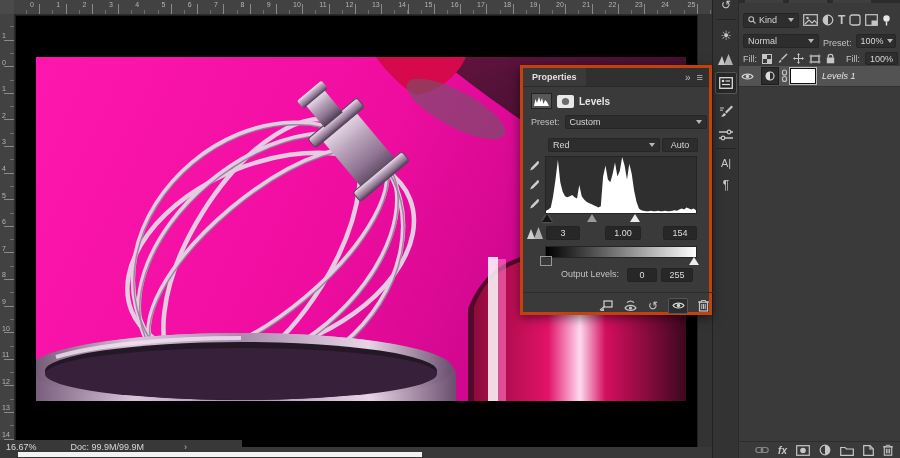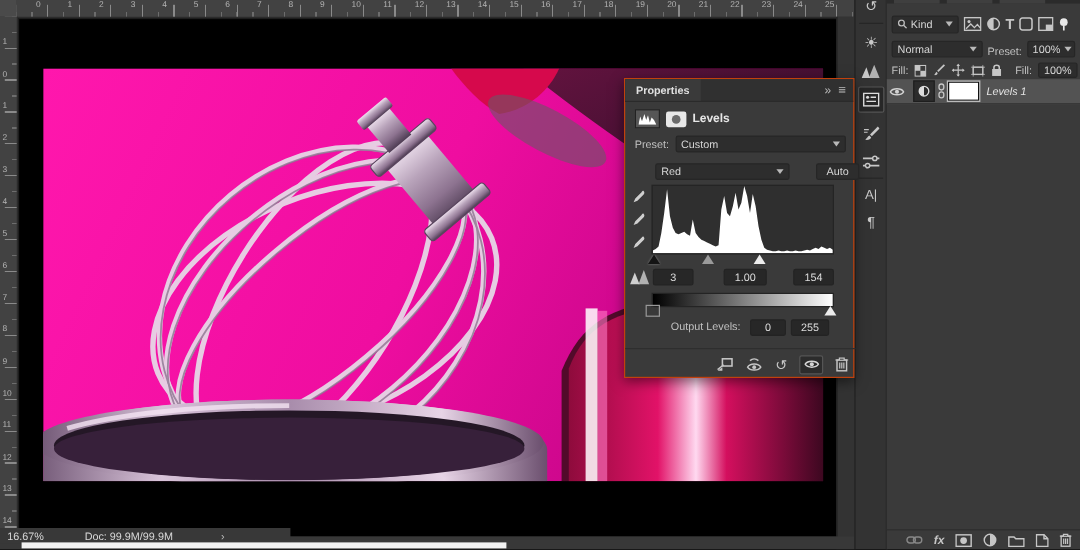--- a/index.html
+++ b/index.html
@@ -30,21 +30,21 @@
   #status-chip span{white-space:nowrap;}
   #white-bar{left:18px;top:452px;width:404px;height:5px;background:#f2f2f2;}
   .dd{background:#2d2d2d;border:1px solid #262626;border-radius:2px;color:#d6d6d6;
       display:flex;align-items:center;padding:0 4px;height:14px;box-sizing:border-box;}
   .dd .grow{flex:1;}
   .chev{width:0;height:0;border-left:3px solid transparent;border-right:3px solid transparent;border-top:4px solid #b9b9b9;margin-left:3px;}
   .numbox{background:#272727;border:1px solid #232323;border-radius:2px;color:#ddd;text-align:center;height:12px;line-height:12px;}
   .lbl{color:#c2c2c2;}
   svg.ic{display:block;}
   
-  #props{left:520px;top:65px;width:192px;height:250px;background:#3a3a3a;border:1px solid #c2410c;
+  #props{left:520px;top:65px;width:192px;height:250px;background:#3a3a3a;border:3px solid #c2410c;
          box-shadow:0 3px 10px rgba(0,0,0,.5);box-sizing:border-box;z-index:5;}
   #props-header{position:absolute;left:0;top:0;width:100%;height:18px;background:#303030;border-bottom:1px solid #2a2a2a;display:flex;align-items:center;}
   #props-tab{background:#3a3a3a;height:18px;line-height:18px;padding:0 9px;color:#e0e0e0;font-weight:bold;font-size:9px;}
   #props-header .hdr-ic{margin-left:auto;color:#bbb;font-size:10px;padding:0 4px;}
   #props-header .hdr-ic2{color:#bbb;font-size:11px;padding:0 6px 0 2px;}
   .tri{position:absolute;width:0;height:0;}
   .tri.black{border-left:5px solid transparent;border-right:5px solid transparent;border-bottom:8px solid #141414;filter:drop-shadow(0 0 1px #888);}
   .tri.mid{border-left:5px solid transparent;border-right:5px solid transparent;border-bottom:8px solid #9a9a9a;}
   .tri.white{border-left:5px solid transparent;border-right:5px solid transparent;border-bottom:8px solid #ececec;}
   .tri.outline{border-left:5px solid transparent;border-right:5px solid transparent;border-bottom:8px solid #3a3a3a;outline:1px solid #999;}
@@ -230,21 +230,21 @@
     </div>
 
     <div class="abs" style="left:8px;top:47px;display:flex;align-items:center;gap:5px;width:176px;">
       <span class="lbl">Preset:</span>
       <div class="dd" style="flex:1;">
         <span class="grow">Custom</span>
         <span class="chev"></span>
       </div>
     </div>
 
-    <div class="abs" style="left:25px;top:70px;display:flex;align-items:flex-start;gap:22px;">
+    <div class="abs" style="left:25px;top:70px;display:flex;align-items:flex-start;gap:2px;">
       <div class="dd" style="width:112px;">
         <span class="grow">Red</span>
         <span class="chev"></span>
       </div>
       <div class="dd" style="width:36px;justify-content:center;">
         <span>Auto</span>
       </div>
     </div>
 
     <div class="abs" style="left:5px;top:92px;display:flex;flex-direction:column;gap:7px;">

